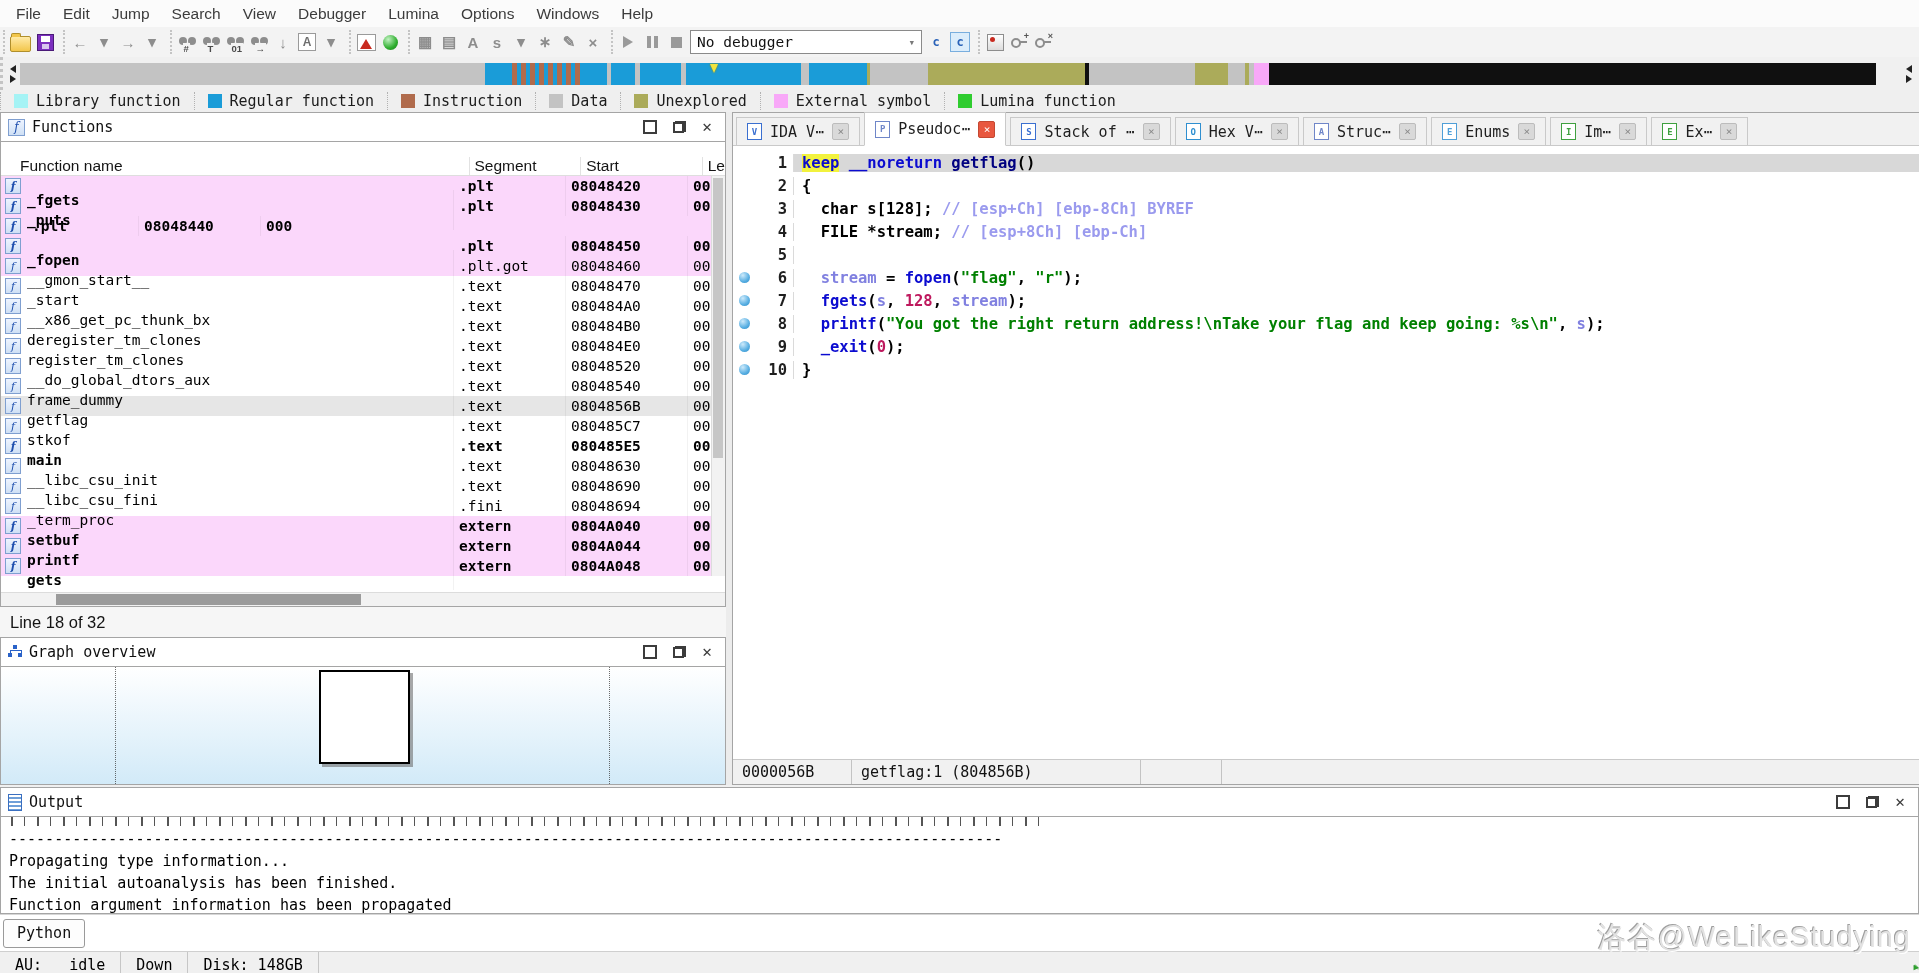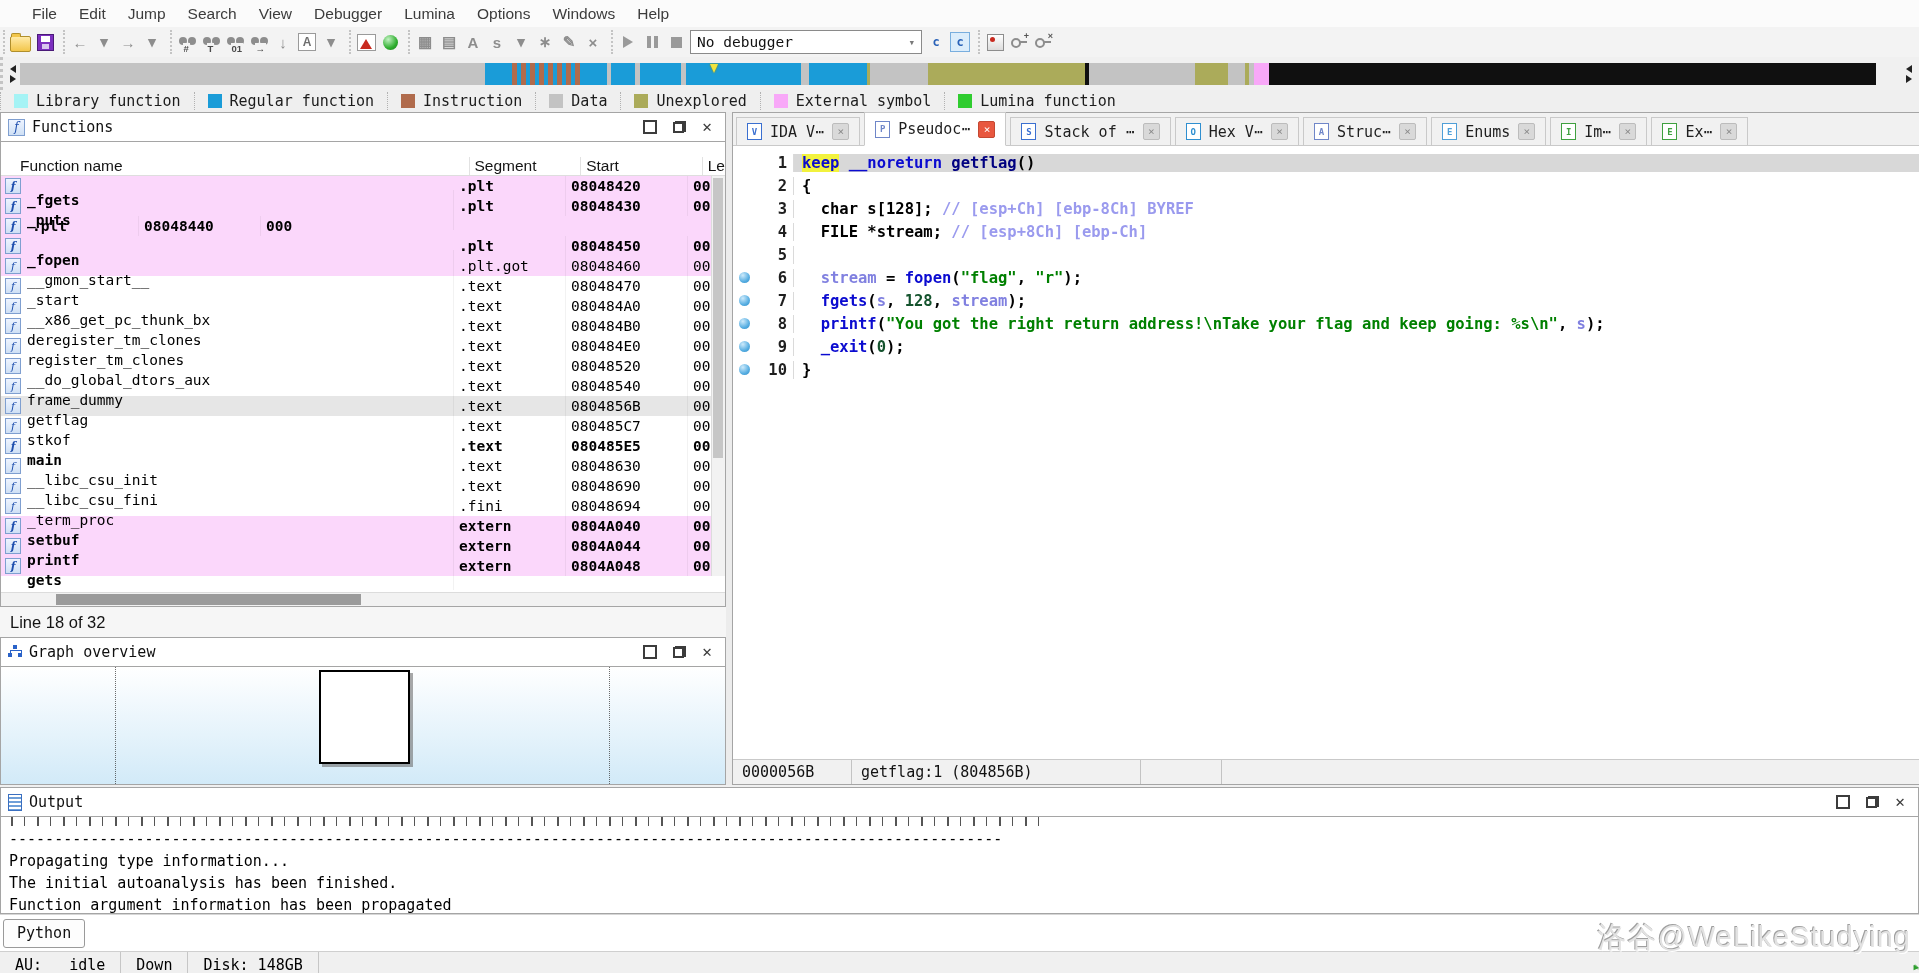--- a/index.html
+++ b/index.html
@@ -1,19 +1,19 @@
 <!DOCTYPE html>
 <html><head>
 <meta charset="utf-8">
 <style>
   html,body{margin:0;padding:0;background:#e8e8e8;}
   .app{position:relative;width:1919px;height:973px;background:#f0f0f0;overflow:hidden;
        font-family:"Liberation Sans",sans-serif;-webkit-font-smoothing:antialiased;}
   
-  .menubar{height:27px;background:#fbfbfb;display:flex;align-items:center;padding-left:21px;}
+  .menubar{height:27px;background:#fbfbfb;display:flex;align-items:center;padding-left:5px;}
   .menuitem{padding:0 11px;font-size:15.5px;color:#3c3c3c;cursor:default;}
   
   .toolbar{height:30px;background:#f3f3f3;display:flex;align-items:center;}
   .tgroup{display:flex;align-items:center;height:24px;padding:0 5px;border-left:2px dotted #c4c4c4;margin-left:3px;gap:4px;}
   .tico{min-width:20px;height:20px;display:flex;align-items:center;justify-content:center;
         font-size:15px;color:#8d8d8d;font-weight:bold;position:relative;}
   .ic-folder{width:19px;height:14px;background:linear-gradient(#ffeaa6,#f2c64b);border:1px solid #b08f2c;border-radius:2px;position:relative;margin-top:3px;}
   .ic-folder:before{content:"";position:absolute;top:-4px;left:0;width:8px;height:3px;background:#f2c64b;border:1px solid #b08f2c;border-bottom:none;border-radius:2px 2px 0 0;}
   .ic-save{width:15px;height:15px;background:#7c2fbf;border:1px solid #4a1a78;position:relative;}
   .ic-save:before{content:"";position:absolute;left:3px;top:1px;width:9px;height:6px;background:#fff;}
@@ -108,21 +108,21 @@
   .tclose{flex:none;width:15px;height:15px;background:#d9d9d9;border:1px solid #bcbcbc;color:#8a8a8a;font-size:11px;line-height:1;display:flex;align-items:center;justify-content:center;border-radius:2px;}
   .tab.active .tclose{background:#E8573F;border-color:#c44832;color:#fff;}
   .codearea{flex:1;padding-top:5px;font-family:"DejaVu Sans Mono",monospace;font-size:15.5px;font-weight:bold;background:#fff;overflow:hidden;}
   .cline{display:flex;height:23px;align-items:center;}
   .cdot{flex:none;width:22px;display:flex;justify-content:center;}
   .cdot i{width:11px;height:11px;border-radius:50%;background:radial-gradient(circle at 35% 30%,#cdeafb,#57aee2 60%,#2f8cc6);}
   .clno{flex:none;width:32px;text-align:right;color:#1f1f1f;padding-right:6px;border-right:1px solid #dadada;}
   .ctext{flex:1;padding-left:8px;white-space:pre;overflow:hidden;}
   .cline.cur .ctext{background:#d8d8d8;}
   .kw{color:#0b0bd0;}.nm{color:#000080;}.var{color:#8080E0;}.str{color:#008000;}
-  .num{color:#14532d;}.com{color:#9A9AEE;}.pl{color:#000;}
+  .num{color:#be185d;}.com{color:#9A9AEE;}.pl{color:#000;}
   .hl{background:#F2F23E;color:#0b0bd0;}
   .codestatus{height:24px;background:#f1f1f1;border-top:1px solid #c9c9c9;display:flex;align-items:stretch;font-family:"DejaVu Sans Mono",monospace;font-size:15px;color:#111;}
   .cscell{display:flex;align-items:center;padding:0 9px;border-right:1px solid #c3c3c3;white-space:nowrap;overflow:hidden;}
   
   .outputpanel{margin-top:2px;border:1px solid #a5a5a5;background:#fff;}
   .oicon{width:12px;height:15px;border:1px solid #3a6fc0;background:repeating-linear-gradient(#fff 0 2px,#6f9fd8 2px 4px);}
   .ocontent{height:96px;background:#fff;padding-left:8px;font-family:"DejaVu Sans Mono",monospace;font-size:15px;color:#000;overflow:hidden;}
   .oclip{height:9px;width:54%;margin:0 0 2px 2px;background:repeating-linear-gradient(90deg,#2a2a2a 0 2px,transparent 2px 13px,#2a2a2a 13px 14px,transparent 14px 26px);opacity:.8;}
   .oline{height:22px;line-height:22px;white-space:pre;overflow:hidden;}
   

